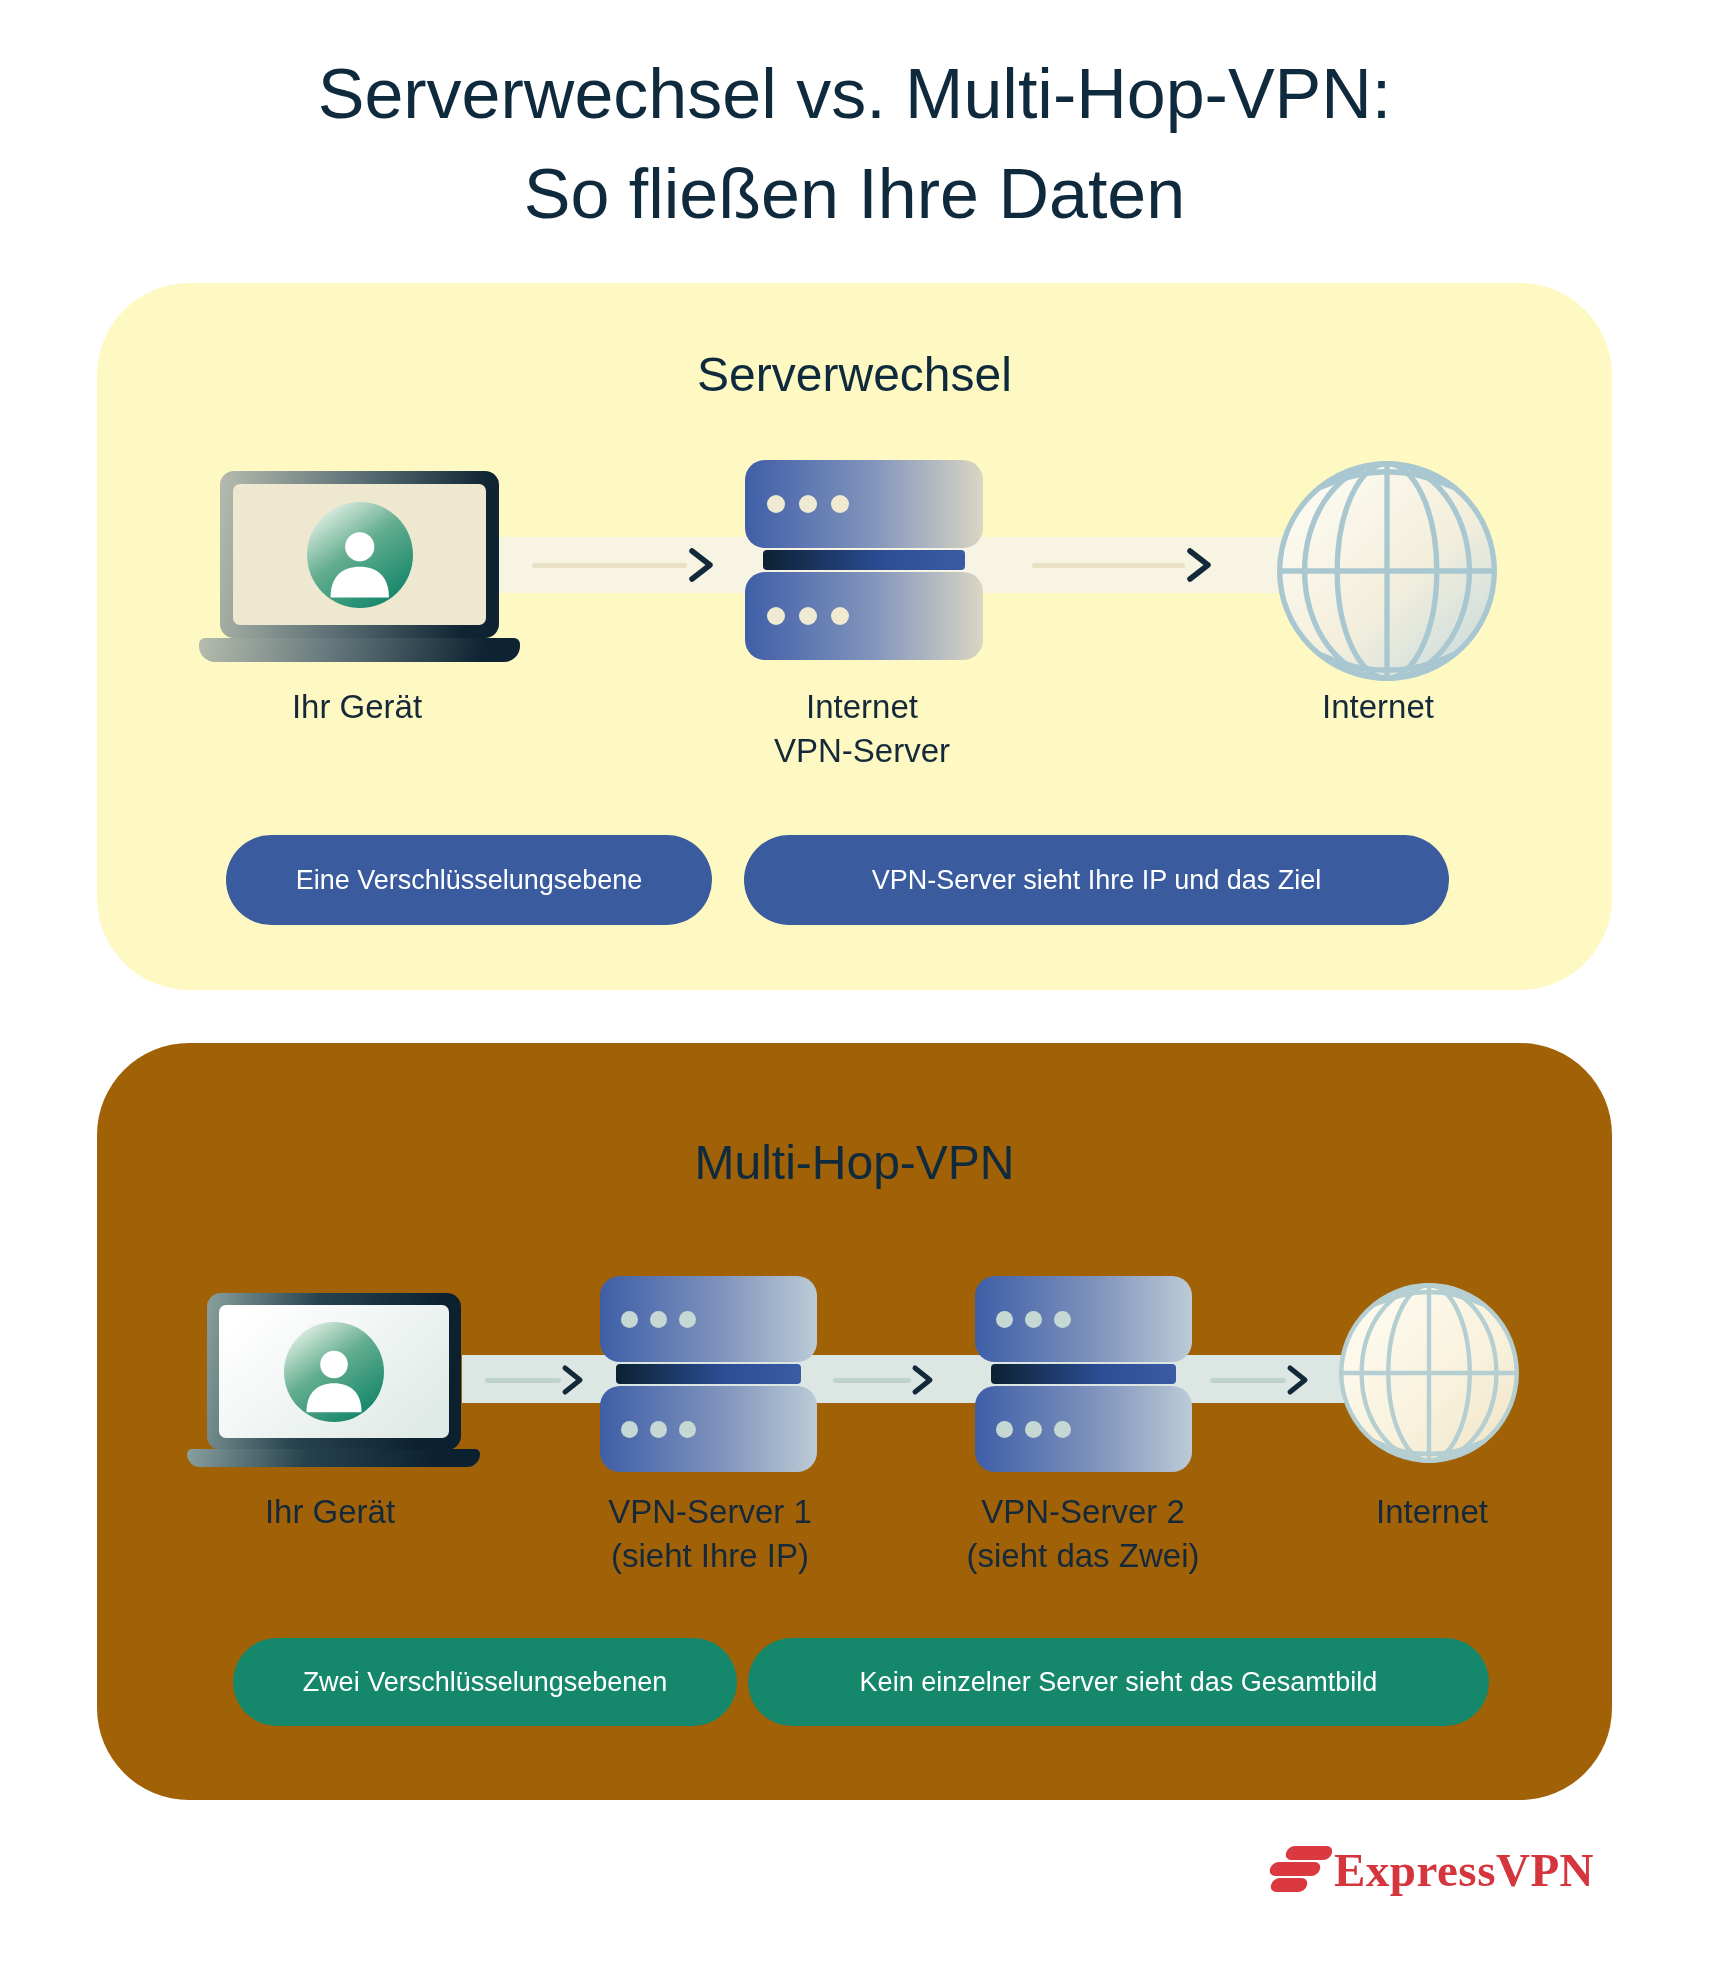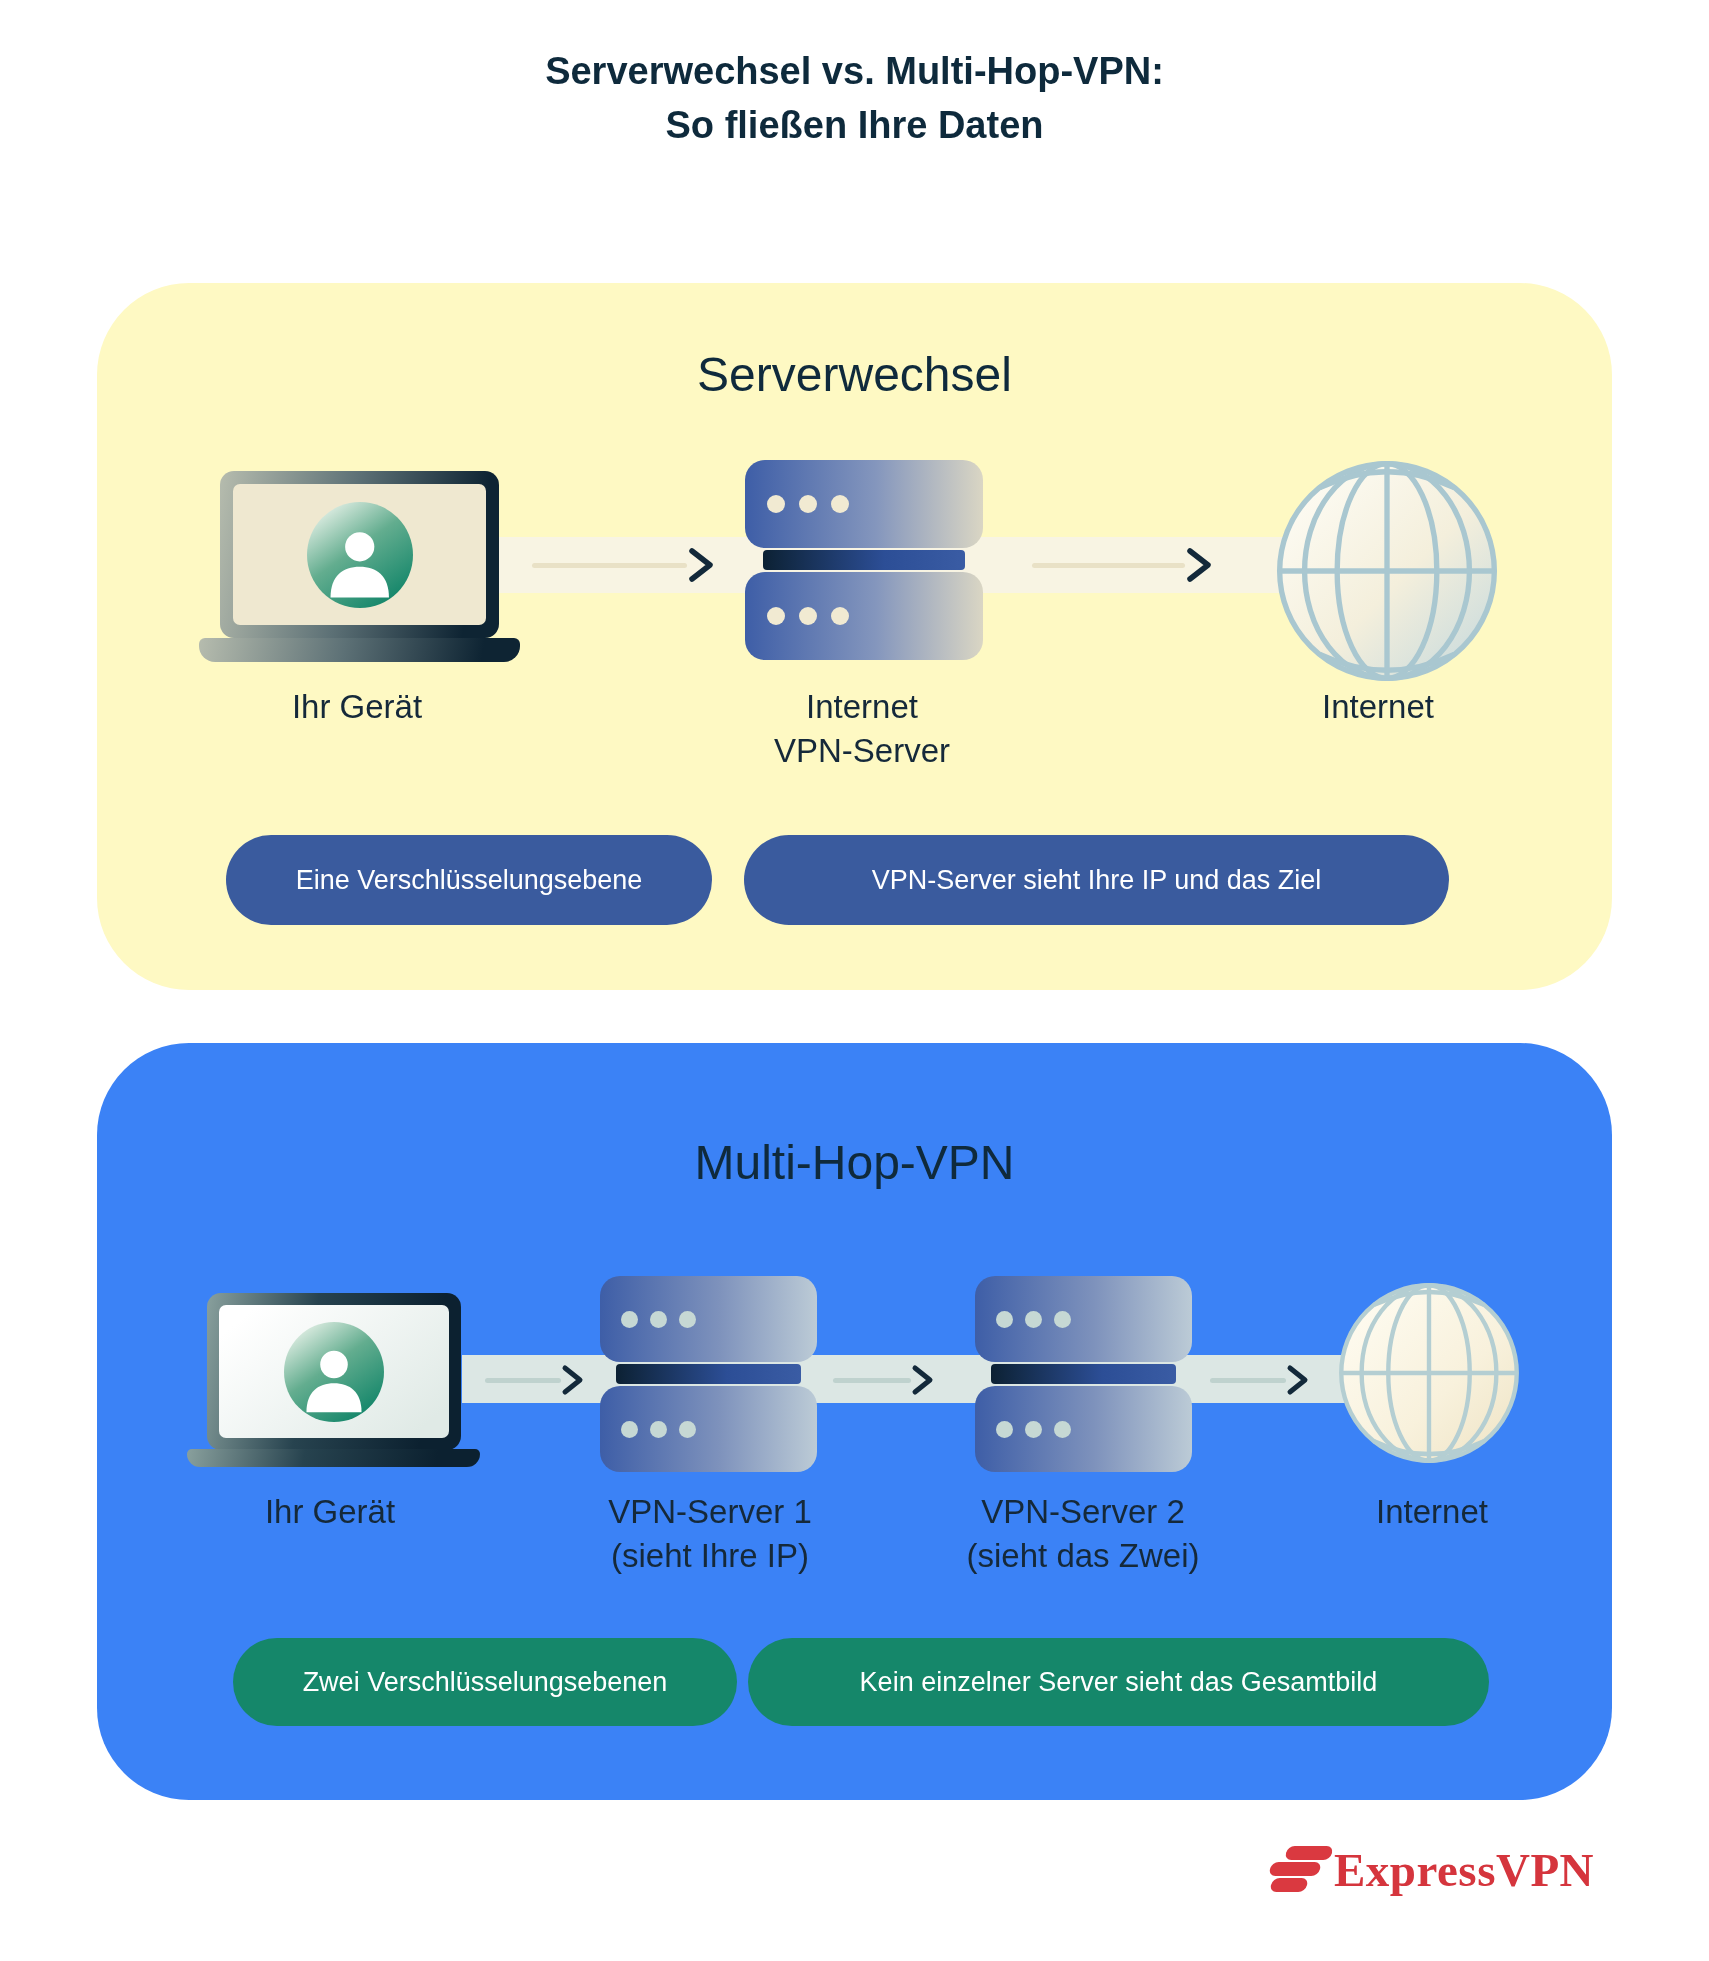--- a/index.html
+++ b/index.html
@@ -5,27 +5,27 @@
   html,body { margin:0; padding:0; background:#ffffff; }
   .page {
     position:relative; width:1709px; height:1961px; overflow:hidden;
     background:#ffffff;
     font-family:"Liberation Sans","DejaVu Sans",sans-serif;
     color:#13293a;
   }
   
   .title {
     position:absolute; top:44px; left:0; right:0;
-    text-align:center; font-size:38px; line-height:1.43; font-weight:700;
+    text-align:center; font-size:70px; line-height:1.43; font-weight:400;
     color:#0e2a3c; margin:0;
   }
   
   .panel { position:absolute; left:97px; width:1515px; border-radius:92px; }
   .panel-a { top:283px; height:707px; background:#fef9c3; }
-  .panel-b { top:1043px; height:757px; background:#3b82f6; }
+  .panel-b { top:1043px; height:757px; background:#a16207; }
   .panel-heading {
     position:absolute; left:0; right:0; text-align:center;
     font-size:48px; font-weight:500; color:#0f2a3c; margin:0;
   }
   .panel-a .panel-heading { top:64px; }
   .panel-b .panel-heading { top:92px; }
   
   .band { position:absolute; }
   .band-a { left:385px; top:254px; width:905px; height:56px; background:#f8f4e3; }
   .band-b { left:365px; top:312px; width:970px; height:48px; background:#dce7e4; }

